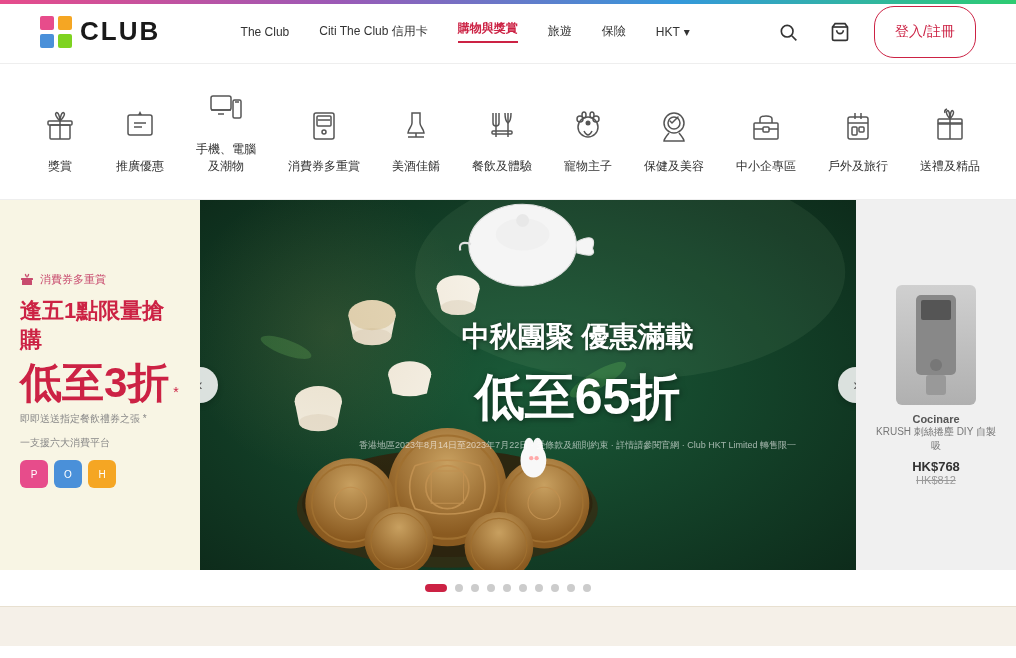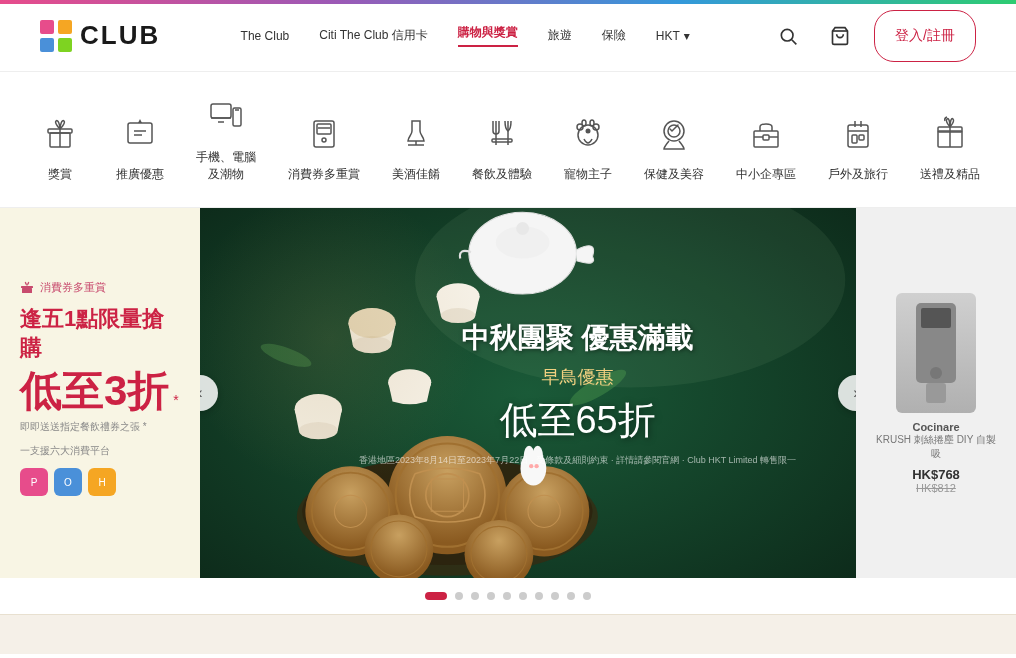--- a/index.html
+++ b/index.html
@@ -4,21 +4,21 @@
   <style>
     * { box-sizing: border-box; margin: 0; padding: 0; }
     body { font-family: 'Helvetica Neue', Arial, sans-serif; background: #fff; color: #333; overflow-x: hidden; }
 
     
     .header {
       display: flex;
       align-items: center;
       justify-content: space-between;
       padding: 0 40px;
-      height: 72px;
+      height: 64px;
       border-bottom: 1px solid #eee;
       position: relative;
     }
     .header::before {
       content: '';
       position: absolute;
       top: 0; left: 0; right: 0;
       height: 4px;
       background: linear-gradient(to right, #e74c8b, #9b59b6, #3498db, #2ecc71);
     }
@@ -237,22 +237,22 @@
       color: #fff;
       margin-bottom: 8px;
       text-shadow: 1px 1px 4px rgba(0,0,0,0.5);
     }
     .banner-subtitle-cn {
       font-size: 18px;
       color: #f0d080;
       margin-bottom: 6px;
     }
     .banner-discount {
-      font-size: 38px;
-      font-weight: 400;
+      font-size: 50px;
+      font-weight: 700;
       color: #fff;
       text-shadow: 1px 1px 6px rgba(0,0,0,0.5);
     }
     .banner-small-text {
       font-size: 9px;
       color: rgba(255,255,255,0.6);
       margin-top: 8px;
     }
     .banner-nav-btn {
       position: absolute;
@@ -657,21 +657,20 @@
           <ellipse cx="314" cy="244" rx="5" ry="10" fill="#f8f8f8"></ellipse>
           <circle cx="308" cy="253" r="2" fill="#ffaaaa"></circle>
           <circle cx="313" cy="253" r="2" fill="#ffaaaa"></circle>
 
           <ellipse cx="370" cy="180" rx="30" ry="8" fill="rgba(80,160,80,0.4)" transform="rotate(-30 370 180)"></ellipse>
           <ellipse cx="80" cy="150" rx="25" ry="7" fill="rgba(80,160,80,0.35)" transform="rotate(20 80 150)"></ellipse>
         </svg>
       </div>
       <div class="banner-text-overlay">
         <div class="banner-title-cn">中秋團聚 優惠滿載</div>
-        <div class="banner-subtitle-cn">早鳥優惠</div>
         <div class="banner-discount">低至65折</div>
         <div class="banner-small-text">香港地區2023年8月14日至2023年7月22日 · 受條款及細則約束 · 詳情請參閱官網 · Club HKT Limited 轉售限一</div>
       </div>
     </div>
     <button class="banner-nav-btn banner-nav-next">›</button>
   </div>
 
   <div class="banner-right">
     <div class="product-card">
       <div class="product-image-placeholder">

